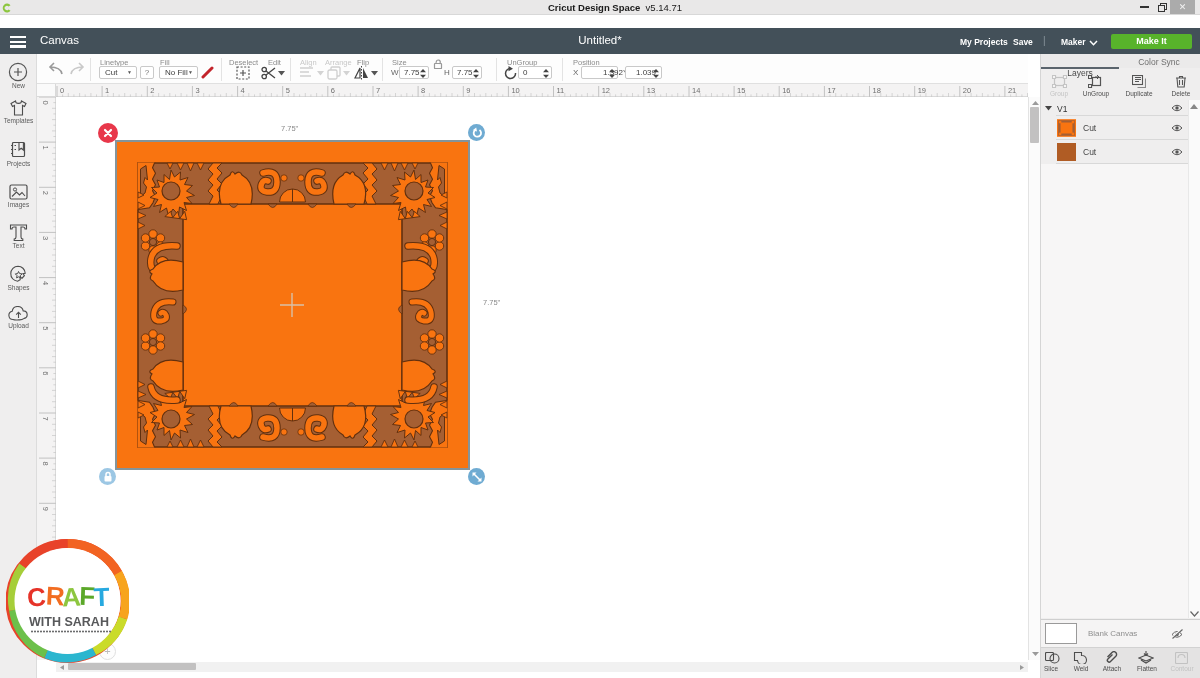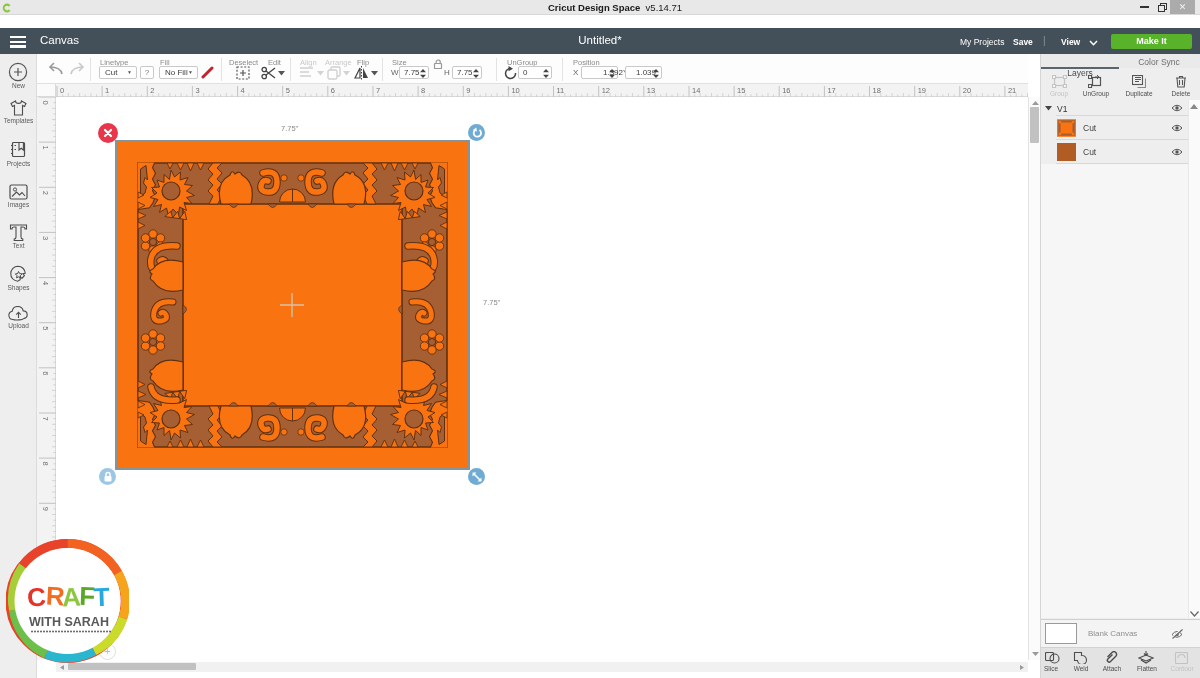--- a/index.html
+++ b/index.html
@@ -61,24 +61,24 @@
 
 
   <div class="abs" id="header">
     <div class="abs" style="left:10px;top:8px;width:16px;height:12px">
       <div style="height:2.4px;background:#fff;margin-bottom:2.2px"></div>
       <div style="height:2.4px;background:#fff;margin-bottom:2.2px"></div>
       <div style="height:2.4px;background:#fff"></div>
     </div>
     <div class="abs" style="left:40px;top:6px;font-size:11.5px;">Canvas</div>
     <div class="abs" style="left:0;top:6px;width:1200px;text-align:center;font-size:11.5px;">Untitled*</div>
-    <div class="abs" style="left:960px;top:9px;font-size:8.5px;font-weight:normal;">My Projects</div>
+    <div class="abs" style="left:960px;top:9px;font-size:8.5px;font-weight:bold;">My Projects</div>
     <div class="abs" style="left:1013px;top:9px;font-size:8.5px;font-weight:bold;">Save</div>
     <div class="abs" style="left:1043px;top:7px;font-size:10px;color:#8a959c">|</div>
-    <div class="abs" style="left:1061px;top:9px;font-size:8.5px;font-weight:bold;">View</div>
+    <div class="abs" style="left:1061px;top:9px;font-size:8.5px;font-weight:bold;">Maker</div>
     <svg class="abs" style="left:1089px;top:12px" width="9" height="6" viewBox="0 0 9 6">
         <path d="M1 1 L4.5 4.7 L8 1" fill="none" stroke="#fff" stroke-width="1.5"></path>
       </svg>
     <div class="abs" style="left:1111px;top:6px;width:81px;height:14.5px;background:#58b32b;border-radius:2px;color:#fff;font-size:9px;font-weight:bold;text-align:center;line-height:14.5px;">Make It</div>
   </div>
 
   <div class="abs" id="toolbar">
 
     <svg class="abs" style="left:11px;top:8px" width="17" height="13" viewBox="0 0 17 13">
         <path d="M6 1 L2 5 L6 9 M2 5 C9 5 13 7 14 12" fill="none" stroke="#9a9a9a" stroke-width="1.6"></path>

